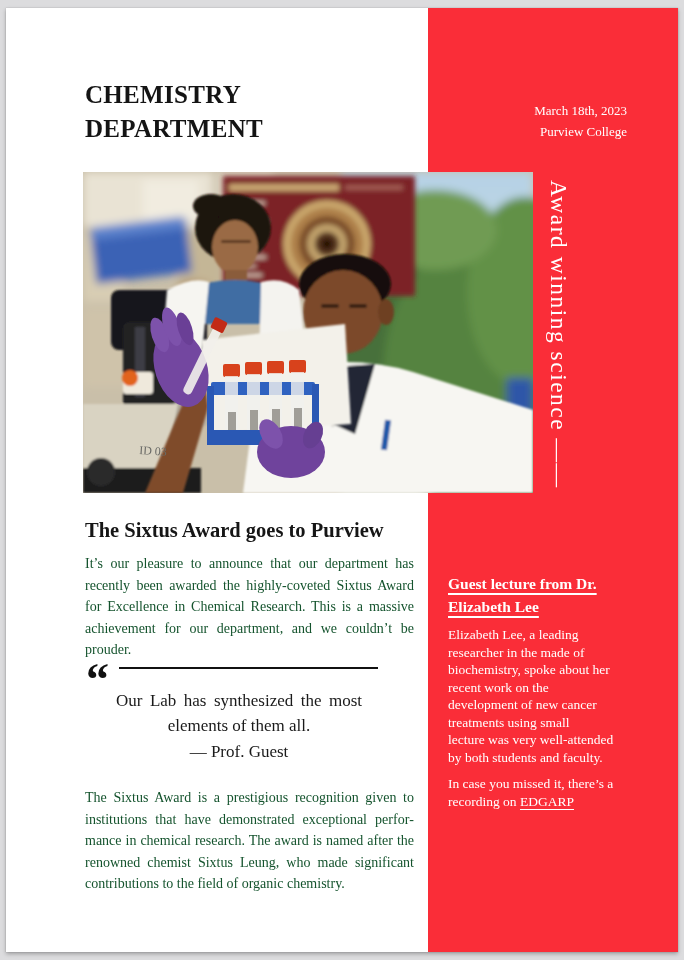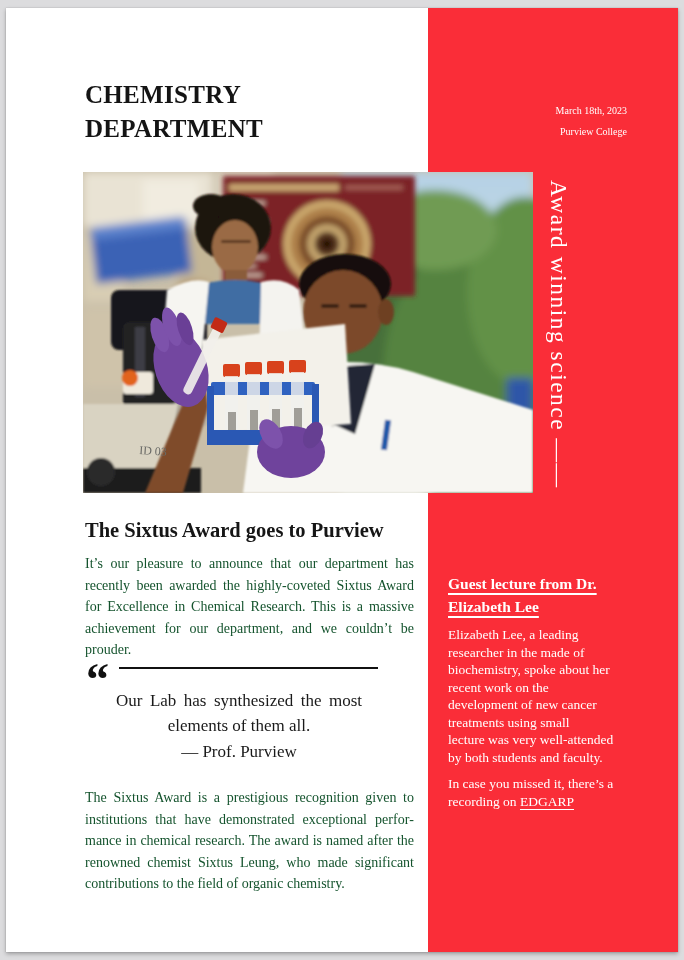--- a/index.html
+++ b/index.html
@@ -6,21 +6,21 @@
   html,body { width:684px; height:960px; overflow:hidden; }
   body { background:#DCDCDE; font-family:"Liberation Serif", serif; }
   .canvas { position:relative; width:556px; height:960px; background:#DCDCDE;border-radius:24px; }
   .paper { position:absolute; left:6px; top:8px; width:672px; height:944px;
            background:#ffffff; box-shadow:0 2px 4px rgba(0,0,0,0.28), 0 0 1px rgba(0,0,0,0.25); }
   .red-col { position:absolute; left:422px; top:0; width:250px; height:944px; background:#FA2D38; }
 
   .title { position:absolute; left:79px; top:70px; color:#141414; font-weight:700;
            font-size:25px; line-height:34px; letter-spacing:0.3px; }
   .dates { position:absolute; right:51px; top:92px; text-align:right; color:#ffffff;
-           font-size:10px; line-height:21px; }
+           font-size:13px; line-height:21px; }
 
   .photo { position:absolute; left:77px; top:164px; width:450px; height:321px; z-index:3; }
 
   .vtext { position:absolute; left:539px; top:172px; height:310px; z-index:2;
            writing-mode:vertical-rl; color:#ffffff; font-size:23.5px; letter-spacing:1.5px;
            white-space:nowrap; }
 
   .heading2 { position:absolute; left:79px; top:511px; width:340px; color:#161616;
               font-weight:700; font-size:20.5px; }
   .bodytext { position:absolute; color:#14532d; font-size:14px; line-height:21.5px;
@@ -190,21 +190,21 @@
     <div class="heading2">The Sixtus Award goes to Purview</div>
 
     <div class="bodytext p1">It’s our pleasure to announce that our department has recently been awarded the highly-coveted Sixtus Award for Excellence in Chemical Research. This is a massive achievement for our department, and we couldn’t be prouder.</div>
 
     <div class="quote">
       <div class="qhead">
         <span class="qmark">“</span>
         <span class="qrule"></span>
       </div>
       <div class="qbody">Our Lab has synthesized the most elements of them all.</div>
-      <div class="qattr">— Prof. Purview</div>
+      <div class="qattr">— Prof. Guest</div>
     </div>
 
     <div class="bodytext p2">The Sixtus Award is a prestigious recognition given to institutions that have demonstrated exceptional perfor­mance in chemical research. The award is named after the renowned chemist Sixtus Leung, who made significant contributions to the field of organic chemistry.</div>
 
     <div class="side">
       <div class="side-head">Guest lecture from Dr. Elizabeth Lee</div>
       <div class="side-body">
           <div>Elizabeth Lee, a leading</div>
           <div>researcher in the made of</div>
           <div>biochemistry, spoke about her</div>

